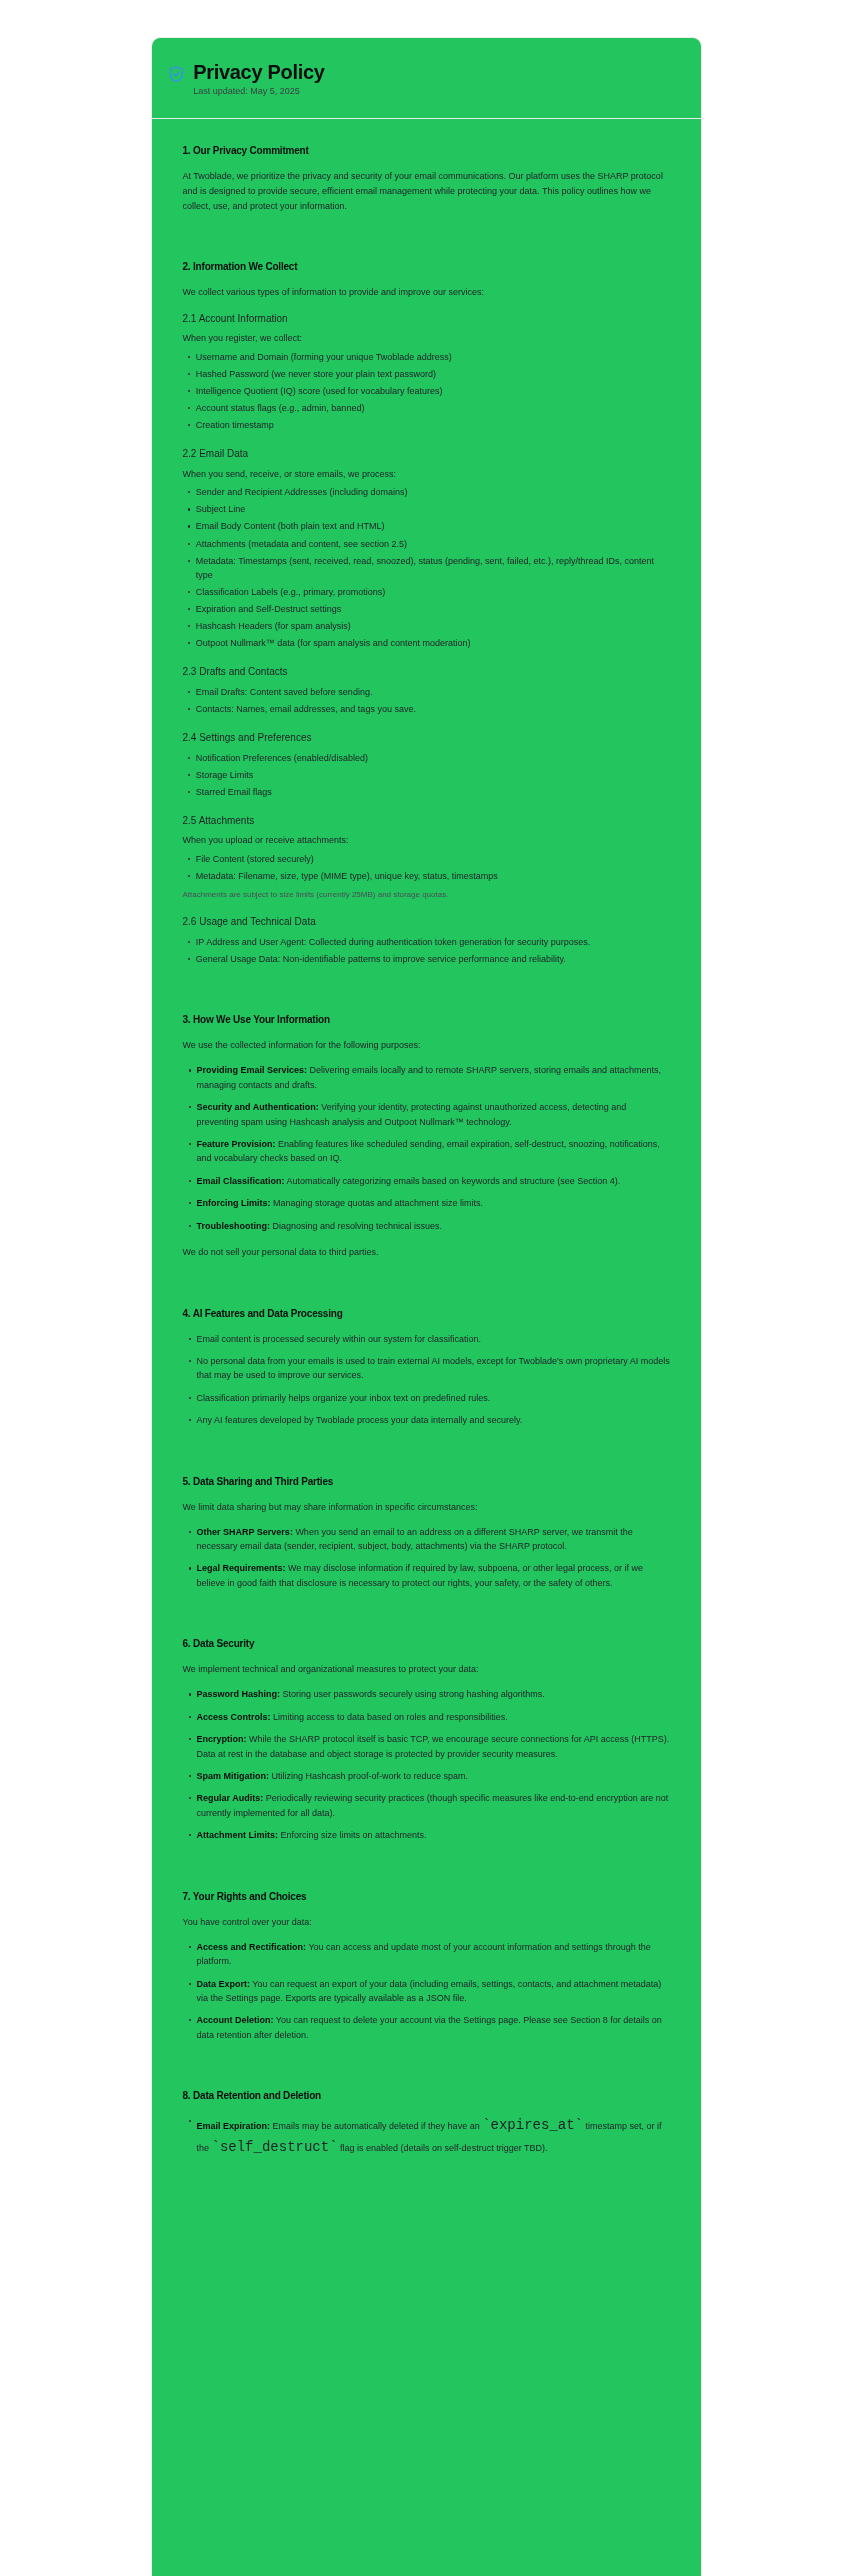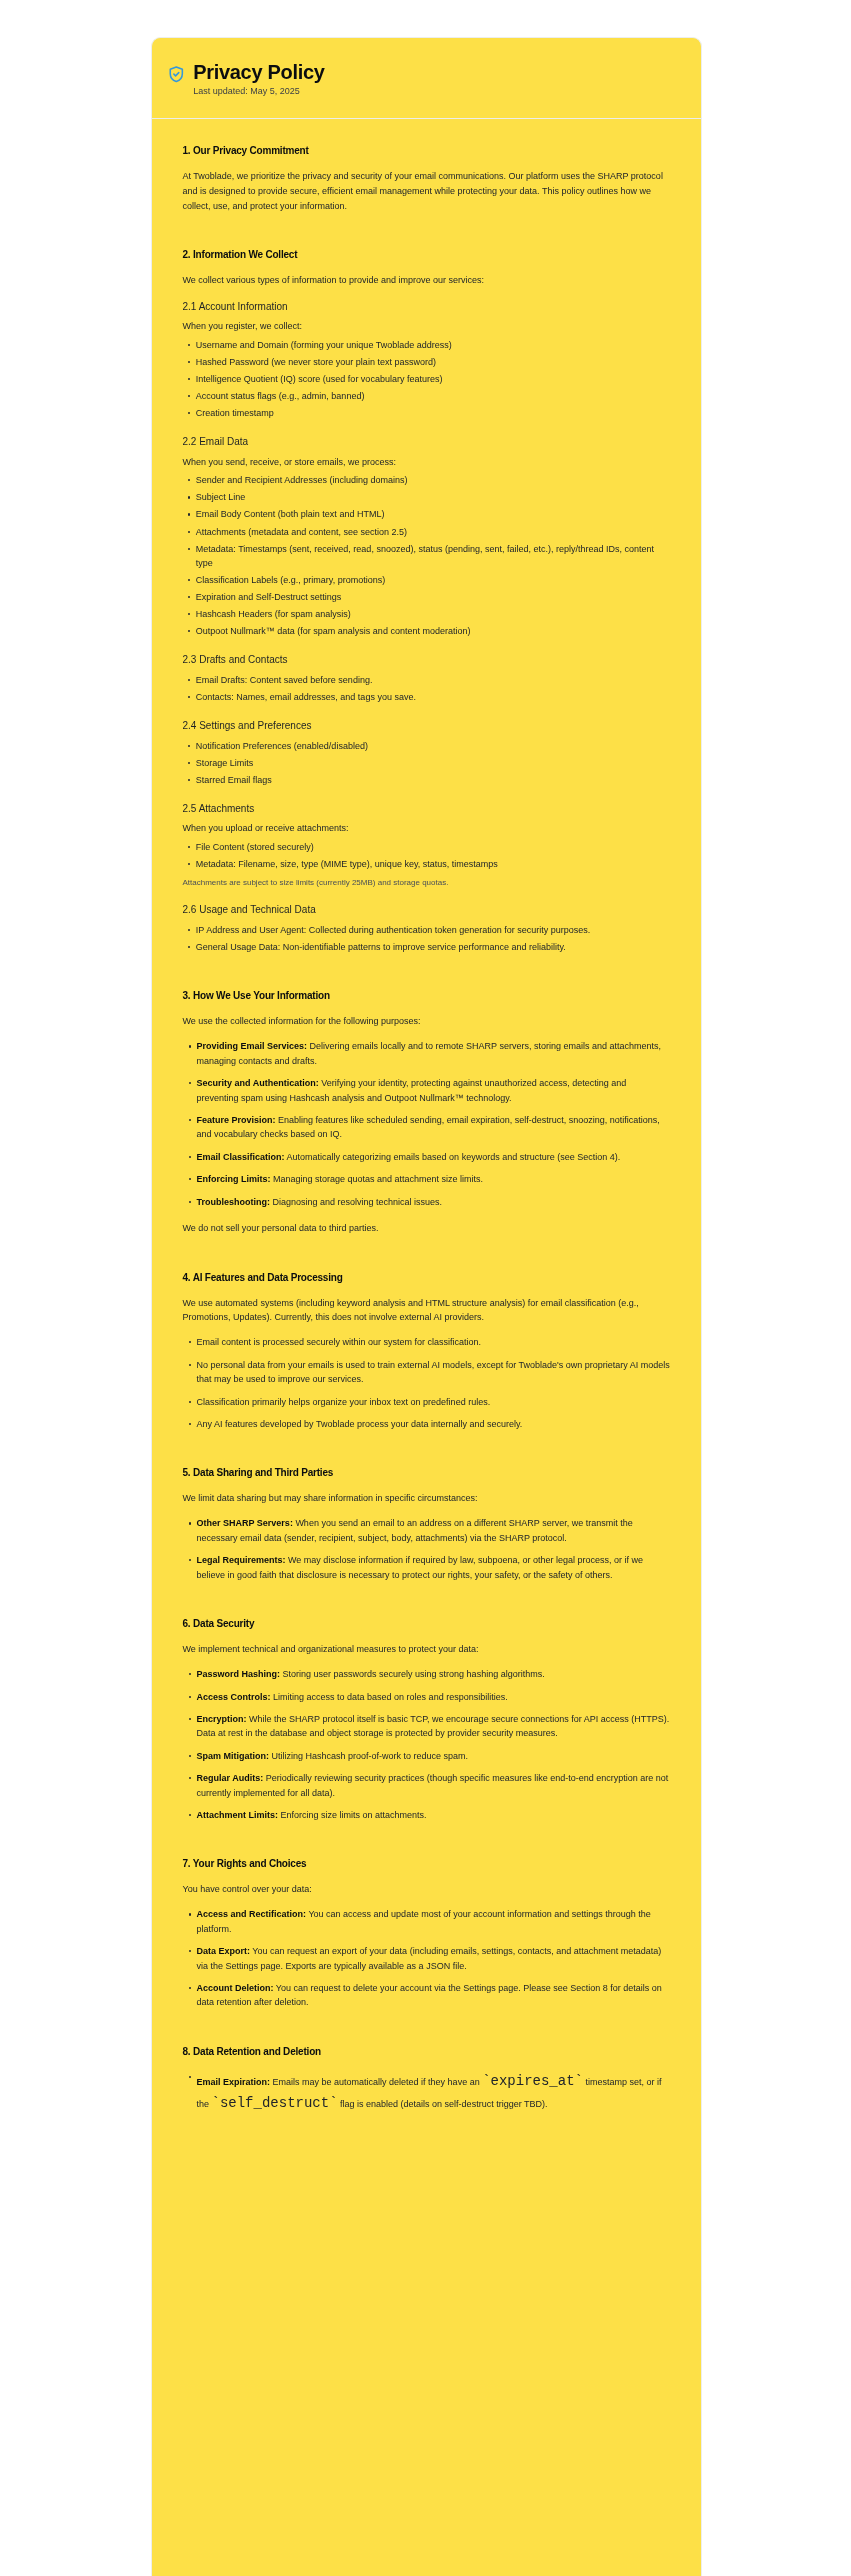--- a/index.html
+++ b/index.html
@@ -17,21 +17,21 @@
     width: 852px;
     min-height: 2576px;
     background: #ffffff;
     padding-top: 37px;
     display: block;
   }
   .card {
     width: 551px;
     margin: 0 auto;
     margin-left: 151px;
-    background: #fde047;
+    background: #22c55e;
     border: 0.7px solid #eceeee;
     border-bottom: none;
     border-radius: 9.3px 9.3px 0 0;
     padding: 0;
     min-height: 2539px;
   }
 
   
   .card-header {
     padding: 22.5px 30.5px 20px 14.6px;
@@ -71,21 +71,21 @@
   .section:last-child { margin-bottom: 0; }
 
   h2.section-heading {
     font-size: 10px;
     font-weight: bold;
     color: #0b0d10;
     letter-spacing: -0.2px;
     margin: 0 0 12px 0;
     line-height: 1.2;
   }
-  .section-gap-top { margin-top: 36px; }
+  .section-gap-top { margin-top: 48px; }
 
   h3.sub-heading {
     font-size: 10px;
     font-weight: normal;
     color: #1d2125;
     margin: 14.6px 0 6.6px 0;
     line-height: 1.3;
   }
   h3.sub-heading.first { margin-top: 12px; }
 
@@ -220,21 +220,20 @@
             <li><b>Security and Authentication:</b> Verifying your identity, protecting against unauthorized access, detecting and preventing spam using Hashcash analysis and Outpoot Nullmark™ technology.</li>
             <li><b>Feature Provision:</b> Enabling features like scheduled sending, email expiration, self-destruct, snoozing, notifications, and vocabulary checks based on IQ.</li>
             <li><b>Email Classification:</b> Automatically categorizing emails based on keywords and structure (see Section 4).</li>
             <li><b>Enforcing Limits:</b> Managing storage quotas and attachment size limits.</li>
             <li><b>Troubleshooting:</b> Diagnosing and resolving technical issues.</li>
           </ul>
           <p class="para" style="margin-top: 12px;">We do not sell your personal data to third parties.</p>
         </div>
         <div class="section section-gap-top">
           <h2 class="section-heading">4. AI Features and Data Processing</h2>
-          <p class="para lead">We use automated systems (including keyword analysis and HTML structure analysis) for email classification (e.g., Promotions, Updates). Currently, this does not involve external AI providers.</p>
           <ul class="bullets spaced">
             <li>Email content is processed securely within our system for classification.</li>
             <li>No personal data from your emails is used to train external AI models, except for Twoblade's own proprietary AI models that may be used to improve our services.</li>
             <li>Classification primarily helps organize your inbox text on predefined rules.</li>
             <li>Any AI features developed by Twoblade process your data internally and securely.</li>
           </ul>
         </div>
         <div class="section section-gap-top">
           <h2 class="section-heading">5. Data Sharing and Third Parties</h2>
           <p class="para lead">We limit data sharing but may share information in specific circumstances:</p>

